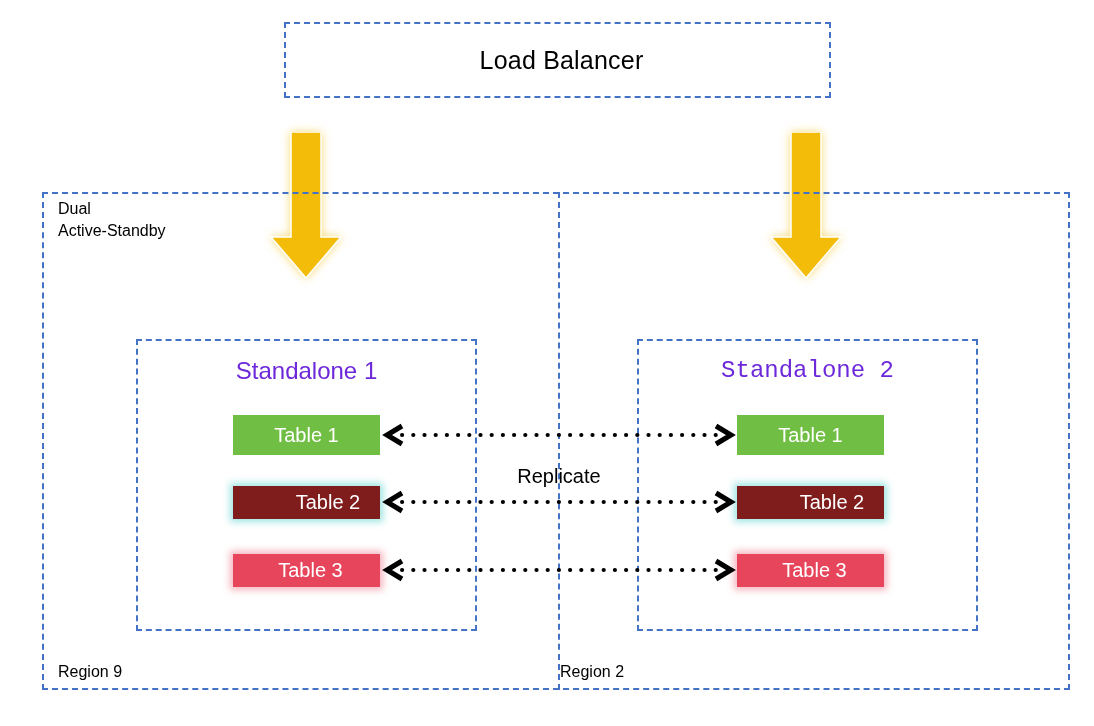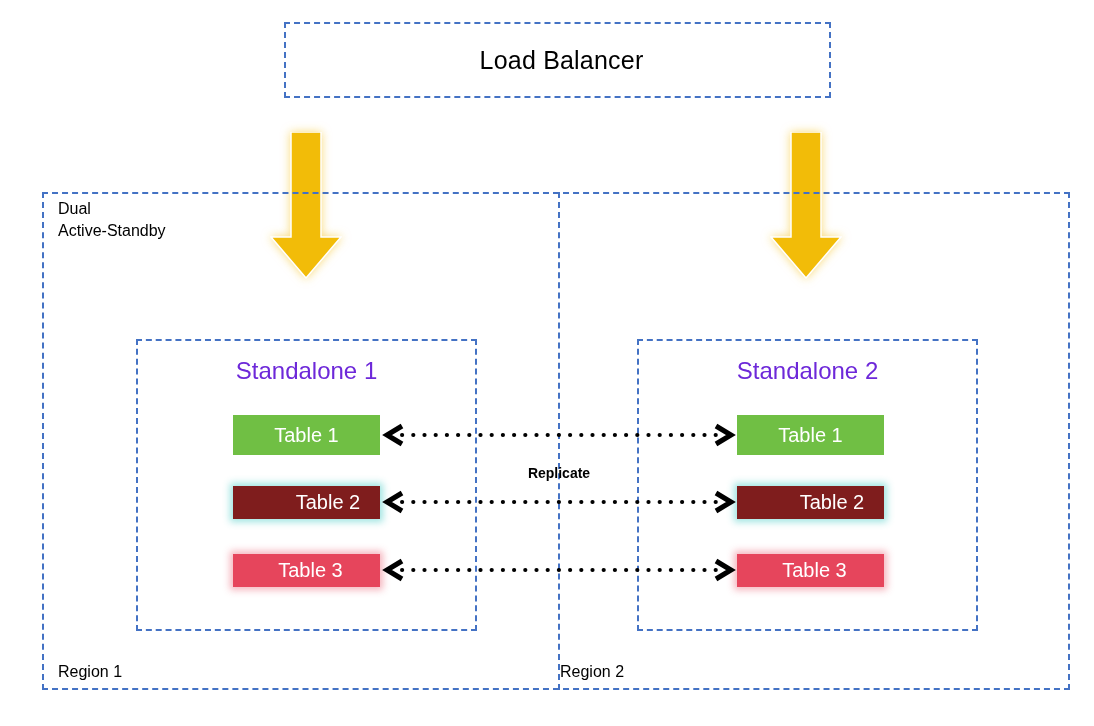--- a/index.html
+++ b/index.html
@@ -85,20 +85,21 @@
     left: 136px;
     top: 339px;
     width: 341px;
     height: 292px;
   }
   #standalone-2-box {
     left: 637px;
     top: 339px;
     width: 341px;
     height: 292px;
+    font-family: Liberation Mono, monospace;
   }
   .standalone-title {
     position: absolute;
     left: 0;
     right: 0;
     top: 16px;
     text-align: center;
     font-size: 24px;
     color: #6d28d9;
   }
@@ -138,23 +139,22 @@
   #rep-2 { top: 489px; }
   #rep-3 { top: 557px; }
   .replicate-arrow svg { display: block; width: 100%; height: 100%; overflow: visible; }
 
   .replicate-label {
     position: absolute;
     left: 380px;
     width: 358px;
     top: 465px;
     text-align: center;
-    font-size: 14px;
-    color: #000000;
-    font-weight: bold;
+    font-size: 20px;
+    color: #000000;
   }
 
   
   .yellow-arrow {
     position: absolute;
     width: 72px;
     height: 147px;
     filter: drop-shadow(0 0 5px rgba(244,188,10,.55));
   }
   #yellow-arrow-1 { left: 270px; top: 132px; }
@@ -178,21 +178,21 @@
   <div class="yellow-arrow" id="yellow-arrow-2">
     <svg viewBox="0 0 72 147" xmlns="http://www.w3.org/2000/svg">
       <polygon points="21,0 51,0 51,105 71,105 36,146 1,105 21,105" fill="#f2bc08" stroke="#ffffff" stroke-width="1.5"></polygon>
     </svg>
   </div>
 
   <div class="dashed-box" id="dual-region-box"></div>
   <div id="region-divider"></div>
   <div class="dual-label">Dual
 Active-Standby</div>
-  <div class="region-label" id="region-1-label">Region 1</div>
+  <div class="region-label" id="region-1-label">Region 9</div>
   <div class="region-label" id="region-2-label">Region 2</div>
 
   <div class="dashed-box" id="standalone-1-box">
     <div class="standalone-title">Standalone 1</div>
   </div>
   <div class="table-chip chip-green" id="s1-t1">Table 1</div>
   <div class="table-chip chip-cyan" id="s1-t2">Table 2</div>
   <div class="table-chip chip-rose" id="s1-t3">Table 3</div>
 
   <div class="dashed-box" id="standalone-2-box">

